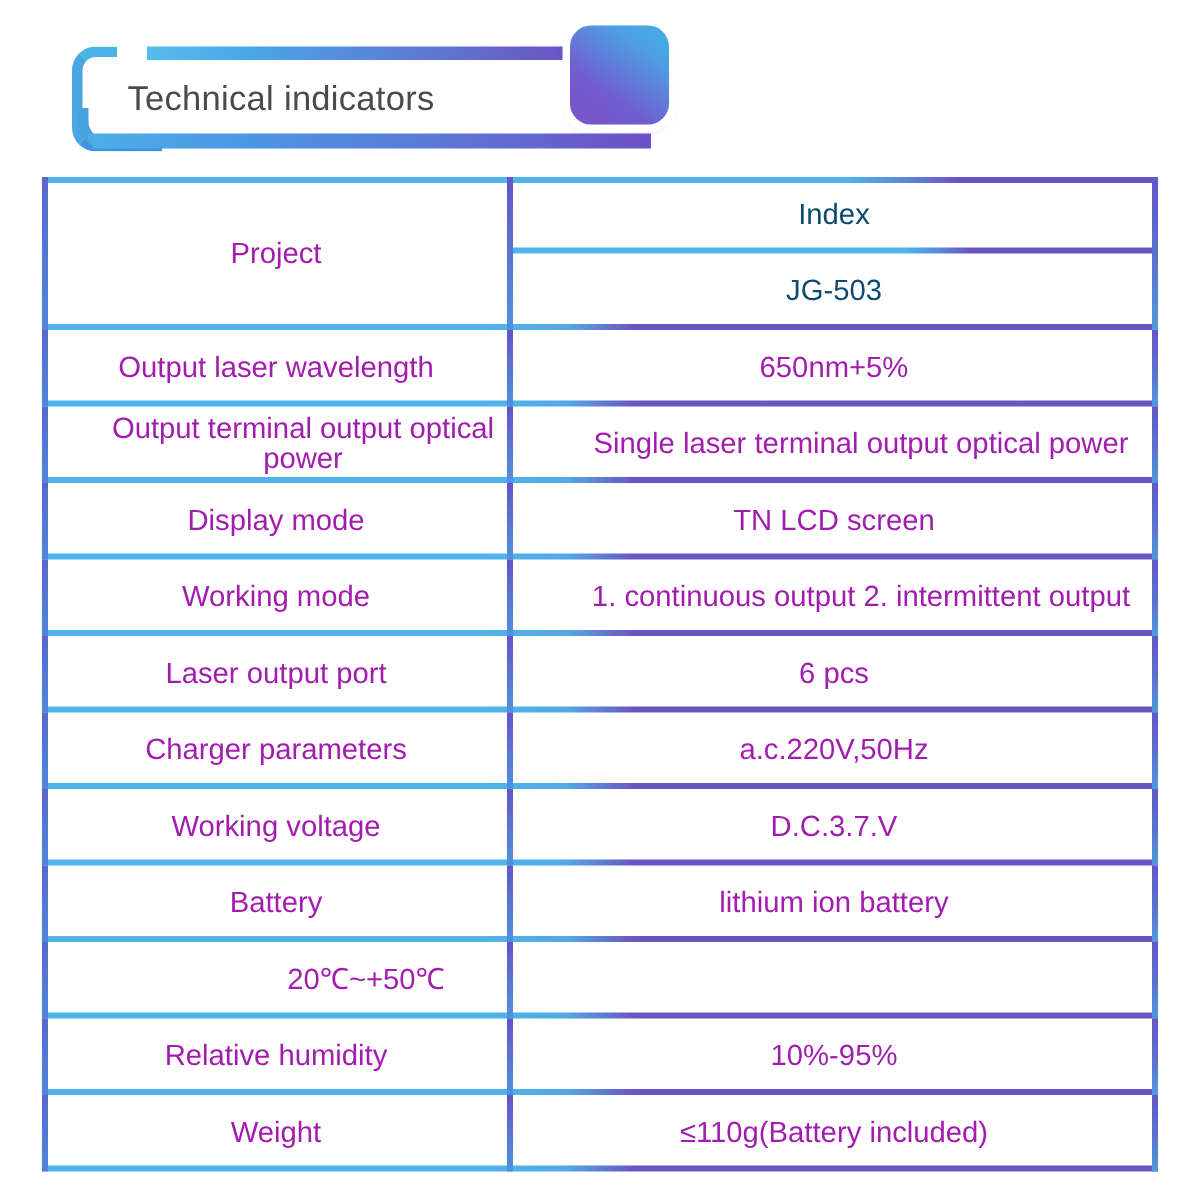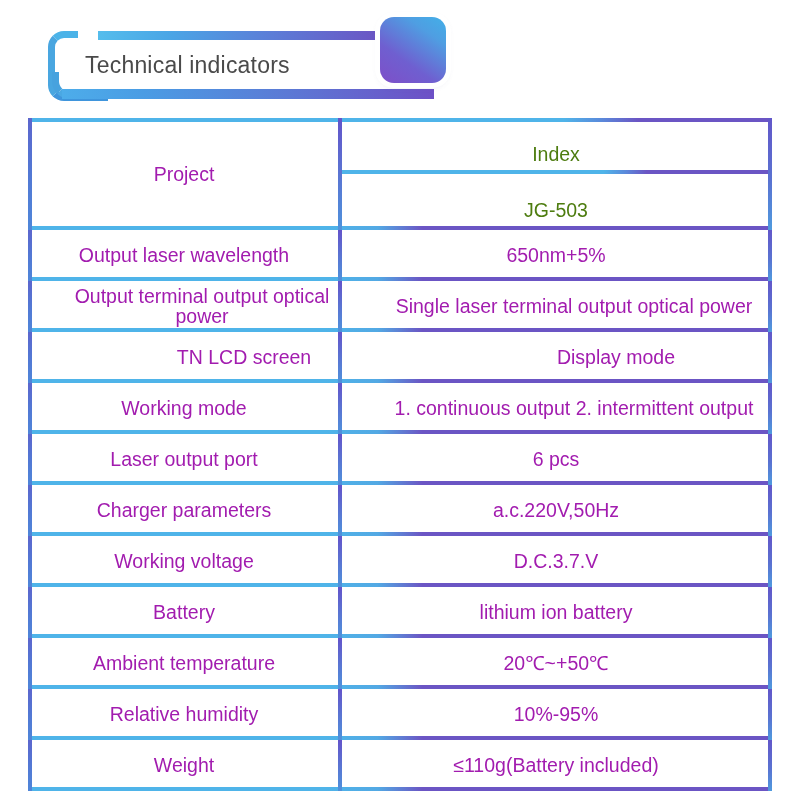--- a/index.html
+++ b/index.html
@@ -148,28 +148,27 @@
   }
   .vline-left  { left: 0;  background: linear-gradient(180deg, #5c66cd 0%, #5278d4 50%, #4f86d9 100%); }
   .vline-right { right: 0; background: linear-gradient(180deg, #6257c9 0%, #5a72d1 55%, #4f9ade 100%); }
   .vline-mid   { left: 310px; background: linear-gradient(180deg, #6354ca 0%, #5a74d2 50%, #4e92dc 100%); }
 
   
   .row-split { display: flex; position: relative; min-height: 102px; }
   .split-right { display: flex; flex-direction: column; width: 432px; }
   .split-sub {
     position: relative;
-    height: 40px;
+    height: 51px;
     display: flex;
     align-items: center;
     justify-content: center;
-    color: #4d7c0f;
+    color: #0c4a6e;
     font-size: 19.5px;
     z-index: 2;
-    margin-top: 16px;
   }
   .sub-divider {
     position: absolute;
     left: 0; right: 0; bottom: 0;
     height: 4px;
     z-index: 1;
     background: linear-gradient(90deg,
         #4fb4e9 0%, #4fb4e9 61%, #5a8adb 66%, #6b55c4 71%, #6b55c4 100%);
   }
   .cell-label.tall { min-height: 102px; }
@@ -226,22 +225,22 @@
     <div class="vline-right"></div>
     <div class="cell cell-label two-line">Output terminal output optical power</div>
     <div class="cell cell-value two-line">Single laser terminal output optical power</div>
     <div class="hline bottom"></div>
   </div>
 
   <div class="trow">
     <div class="vline-left"></div>
     <div class="vline-mid"></div>
     <div class="vline-right"></div>
+    <div class="cell cell-label">Display mode</div>
     <div class="cell cell-value">TN LCD screen</div>
-    <div class="cell cell-label">Display mode</div>
     <div class="hline bottom"></div>
   </div>
 
   <div class="trow">
     <div class="vline-left"></div>
     <div class="vline-mid"></div>
     <div class="vline-right"></div>
     <div class="cell cell-label">Working mode</div>
     <div class="cell cell-value two-line">1. continuous output 2. intermittent output</div>
     <div class="hline bottom"></div>
@@ -280,21 +279,20 @@
     <div class="vline-right"></div>
     <div class="cell cell-label">Battery</div>
     <div class="cell cell-value">lithium ion battery</div>
     <div class="hline bottom"></div>
   </div>
 
   <div class="trow">
     <div class="vline-left"></div>
     <div class="vline-mid"></div>
     <div class="vline-right"></div>
-    <div class="cell cell-label">Ambient temperature</div>
     <div class="cell cell-value">20℃~+50℃</div>
     <div class="hline bottom"></div>
   </div>
 
   <div class="trow">
     <div class="vline-left"></div>
     <div class="vline-mid"></div>
     <div class="vline-right"></div>
     <div class="cell cell-label">Relative humidity</div>
     <div class="cell cell-value">10%-95%</div>

